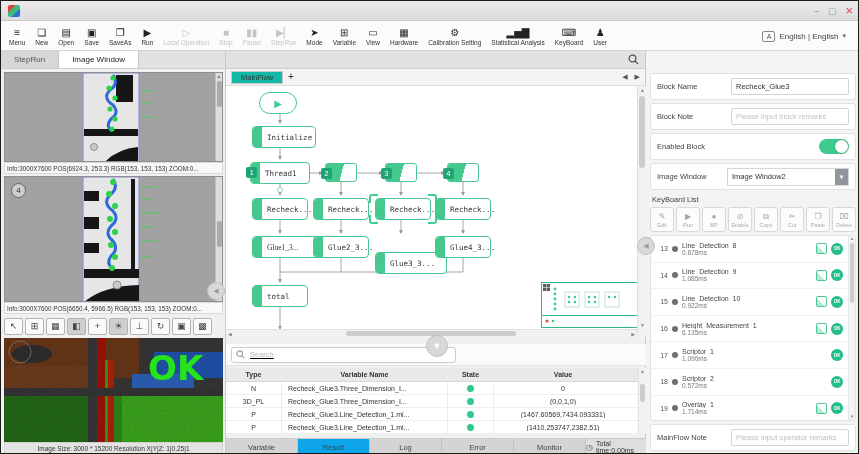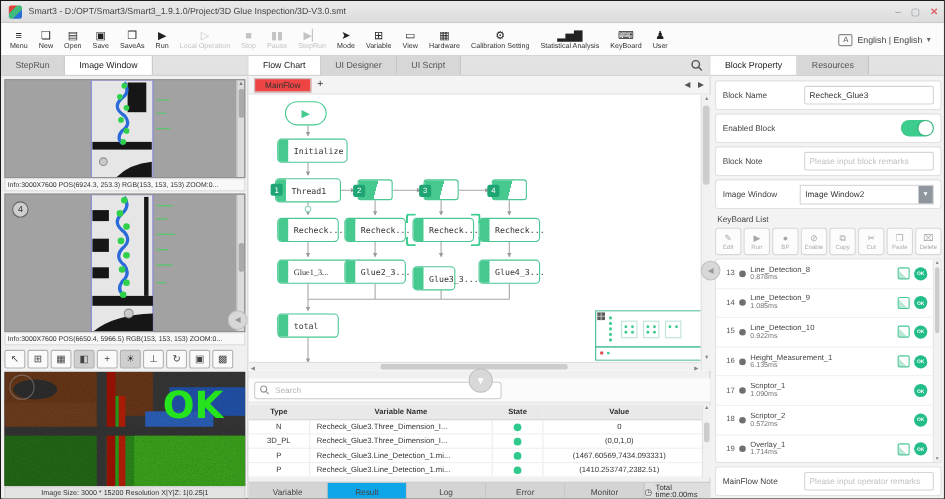--- a/index.html
+++ b/index.html
@@ -41,21 +41,21 @@
   .tool-row{position:absolute;left:3px;top:265px;width:219px;height:20px;display:flex;gap:2px;align-items:center;}
   .vtool{width:19px;height:17px;border:1px solid #b3b3b3;background:#fafafa;border-radius:2px;font-size:9px;color:#444;display:flex;align-items:center;justify-content:center;cursor:pointer;}
   .vtool.pressed{background:#cfcfcf;}
   .view3d{position:absolute;left:3px;top:287px;width:219px;height:104px;background:#3a3a3a;overflow:hidden;}
   .left-footer{position:absolute;left:3px;top:391px;width:219px;height:13px;background:#e3e3e3;border:1px solid #d0d0d0;color:#333;font-size:6.5px;display:flex;align-items:center;justify-content:center;white-space:nowrap;}
 
   
   .center-panel{position:absolute;left:225px;top:50px;width:420px;height:404px;background:#f0f0f0;border-right:1px solid #c9c9c9;}
   .center-tabs .search-ic{margin-left:auto;margin-right:6px;align-self:center;cursor:pointer;}
   .flowbar{position:absolute;top:18px;left:0;width:100%;height:17px;background:#f4f4f4;border-bottom:1px solid #ddd;display:flex;align-items:center;padding:0 5px;gap:5px;}
-  .flowtab{height:13px;padding:0 9px;background:#ef4444;border:1px solid #c9c9c9;font-size:7.5px;display:flex;align-items:center;color:#333;cursor:pointer;}
+  .flowtab{height:13px;padding:0 9px;background:#14b8a6;border:1px solid #c9c9c9;font-size:7.5px;display:flex;align-items:center;color:#333;cursor:pointer;}
   .addtab{font-size:10px;color:#333;cursor:pointer;line-height:10px;}
   .flow-nav{margin-left:auto;font-size:7px;color:#555;display:flex;gap:7px;}
   .flow-nav span{cursor:pointer;}
   .canvas{position:absolute;left:0;top:35px;width:420px;height:251px;background:#fff;overflow:hidden;}
   .wires{position:absolute;left:0;top:0;}
   .fnode{position:absolute;height:22px;background:#fff;border:1px solid #49c692;border-radius:4px;display:flex;align-items:center;font-family:"DejaVu Sans Mono",monospace;font-size:7.5px;color:#333;padding-left:14px;cursor:pointer;white-space:nowrap;}
   .fnode::before{content:"";position:absolute;left:0;top:0;bottom:0;width:9px;background:#45c98f;border-radius:3px 0 0 3px;}
   .start-node{position:absolute;left:33px;top:6px;width:38px;height:22px;border:1.5px solid #45c98f;border-radius:11px;background:#fff;display:flex;align-items:center;justify-content:center;color:#45c98f;font-size:10px;cursor:pointer;}
   .nbadge{position:absolute;left:-5px;top:4px;width:11px;height:11px;background:#1fa573;color:#fff;font-size:7px;display:flex;align-items:center;justify-content:center;border-radius:2px;z-index:2;}
   .branch{position:absolute;width:32px;height:19px;border:1px solid #49c692;border-radius:3px;background:linear-gradient(105deg,#45c98f 52%,#fff 52%);cursor:pointer;}
@@ -66,21 +66,21 @@
   .sel .bl{left:0;bottom:0;border-right:none;border-top:none;border-radius:0 0 0 3px;}
   .sel .br{right:0;bottom:0;border-left:none;border-top:none;border-radius:0 0 3px 0;}
   .minimap{position:absolute;left:315px;top:196px;width:99px;height:46px;}
   .vscroll{position:absolute;right:0;top:0;width:9px;height:251px;background:#f1f1f1;border-left:1px solid #e0e0e0;font-size:5px;color:#888;text-align:center;}
   .vscroll .up{position:absolute;top:1px;left:1px;right:0;}
   .vscroll .dn{position:absolute;bottom:9px;left:1px;right:0;}
   .vthumb{position:absolute;top:10px;right:1px;width:6px;height:72px;background:#ccc;border-radius:3px;}
   .hscroll{position:absolute;left:0;bottom:0;width:411px;height:8px;background:#f1f1f1;border-top:1px solid #e0e0e0;font-size:5px;color:#888;}
   .hthumb{position:absolute;left:120px;top:1px;width:170px;height:5px;background:#ccc;border-radius:2px;}
   .hscroll .lt{position:absolute;left:2px;top:1px;} .hscroll .rt{position:absolute;right:2px;top:1px;}
-  .search-row{position:absolute;top:293px;left:0;width:420px;height:22px;background:#fbfbfb;display:flex;align-items:center;padding:0 5px;border-bottom:1px solid #e3e3e3;}
+  .search-row{position:absolute;top:293px;left:0;width:420px;height:22px;background:#fbfbfb;display:flex;align-items:center;padding:0 5px;border-bottom:1px solid #e3e3e3;text-decoration:underline;}
   .search-box{width:225px;height:16px;border:1px solid #ccc;border-radius:3px;background:#fff;display:flex;align-items:center;gap:3px;padding:0 4px;}
   .search-box input{border:none;outline:none;flex:1;font-size:7.5px;font-family:inherit;color:#333;background:transparent;}
   .search-box input::placeholder{color:#b5b5b5;}
   .vtable{position:absolute;top:317px;left:0;width:420px;height:66px;background:#fff;font-size:7px;color:#333;}
   .trow{display:flex;height:13px;border-bottom:1px solid #efefef;align-items:center;}
   .trow.head{height:14px;background:#e9e9e9;font-weight:bold;border-bottom:1px solid #d8d8d8;}
   .c-type{width:56px;text-align:center;} .c-name{width:166px;padding-left:6px;} .c-state{width:46px;display:flex;justify-content:center;} .c-val{width:138px;text-align:center;}
   .trow .c-type,.trow .c-name,.trow .c-state{border-right:1px solid #ececec;height:100%;display:flex;align-items:center;}
   .c-type{justify-content:center;} .c-val{overflow:hidden;white-space:nowrap;}
   .trow.head .c-name{justify-content:center;padding-left:0;}
@@ -130,21 +130,20 @@
   .handle-left{left:206px;top:281px;width:18px;height:18px;font-size:7px;color:#999;}
   .handle-right{left:636px;top:236px;width:18px;height:18px;font-size:7px;color:#999;}
 </style>
 </head>
 <body>
 
 <div class="app">
 
   <div class="titlebar">
     <div class="app-icon"></div>
-    <div class="title-text">Smart3 - D:/OPT/Smart3/Smart3_1.9.1.0/Project/3D Glue Inspection/3D-V3.0.smt</div>
     <div class="win-controls">
       <span>–</span>
       <span>▢</span>
       <span class="win-close">✕</span>
     </div>
   </div>
 
   <div class="toolbar">
 
       <div class="tb-item">
@@ -388,34 +387,20 @@
         <rect x="0" y="0" width="219" height="104" filter="url(#nz)" opacity="0.45"></rect>
         <circle cx="16" cy="14" r="11" fill="none" stroke="#8a8a8a" opacity="0.6"></circle>
         <text x="144" y="42" font-family="DejaVu Sans" font-size="34" font-weight="bold" fill="#25e31c">OK</text>
       </svg>
     </div>
     <div class="left-footer">Image Size: 3000 * 15200   Resolution X|Y|Z: 1|0.25|1</div>
   </div>
 
   <div class="center-panel">
     <div class="panel-tabs center-tabs">
-      <div style="display:flex;">
-
-          <div class="ptab active">
-            <span>Flow Chart</span>
-          </div>
-
-          <div class="ptab">
-            <span>UI Designer</span>
-          </div>
-
-          <div class="ptab">
-            <span>UI Script</span>
-          </div>
-        </div>
       <svg class="search-ic" width="11" height="11" viewBox="0 0 11 11">
         <circle cx="4.5" cy="4.5" r="3.4" fill="none" stroke="#555" stroke-width="1.3"></circle>
         <line x1="7" y1="7" x2="10" y2="10" stroke="#555" stroke-width="1.3"></line>
       </svg>
     </div>
 
     <div class="flowbar">
       <div class="flowtab">MainFlow</div>
       <div class="addtab">+</div>
       <div class="flow-nav">
@@ -495,21 +480,21 @@
           <span class="bl"></span>
           <span class="br"></span>
         </div>
 
       <div class="fnode" style="left:26px;top:150px;width:68px;font-family:Liberation Serif, serif;">
           <span>Glue1_3...</span>
         </div>
       <div class="fnode" style="left:87px;top:150px;width:56px;">
           <span>Glue2_3...</span>
         </div>
-      <div class="fnode" style="left:149px;top:156px;width:39px;">
+      <div class="fnode" style="left:149px;top:166px;width:72px;">
           <span>Glue3_3...</span>
         </div>
       <div class="fnode" style="left:209px;top:150px;width:56px;">
           <span>Glue4_3...</span>
         </div>
 
       <div class="fnode" style="left:26px;top:199px;width:56px;">
           <span>total</span>
         </div>
 
@@ -643,42 +628,32 @@
           </div>
         </div>
       <div class="total-time">
         <span class="clock">◷</span>
         <span>Total time:0.00ms</span>
       </div>
     </div>
   </div>
 
   <div class="right-panel">
-    <div class="panel-tabs">
-
-        <div class="ptab active">
-          <span>Block Property</span>
-        </div>
-
-        <div class="ptab">
-          <span>Resources</span>
-        </div>
-      </div>
     <div class="rbody">
       <div class="card">
         <span class="flabel">Block Name</span>
         <input class="tinput" type="text" value="Recheck_Glue3" style="">
       </div>
       <div class="card">
+        <span class="flabel">Block Note</span>
+        <input class="tinput" type="text" placeholder="Please input block remarks" style="">
+      </div>
+      <div class="card">
         <span class="flabel">Enabled Block</span>
         <div class="toggle"></div>
-      </div>
-      <div class="card">
-        <span class="flabel">Block Note</span>
-        <input class="tinput" type="text" placeholder="Please input block remarks" style="">
       </div>
       <div class="card">
         <span class="flabel">Image Window</span>
         <div class="rselect">
           <span class="val">Image Window2</span>
           <span class="dd">▼</span>
         </div>
       </div>
 
       <div class="algo-label">KeyBoard List</div>

